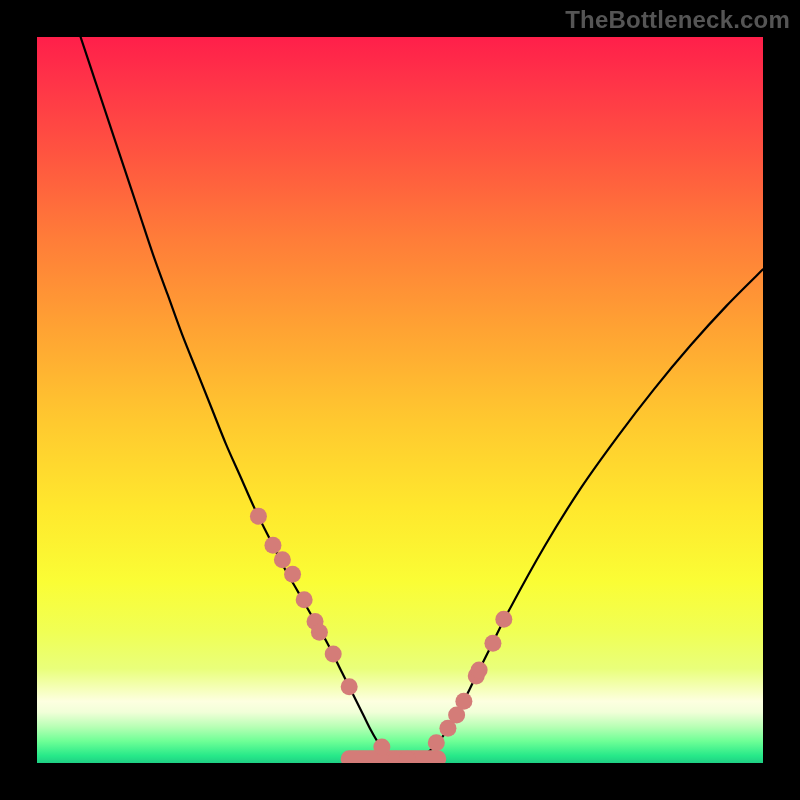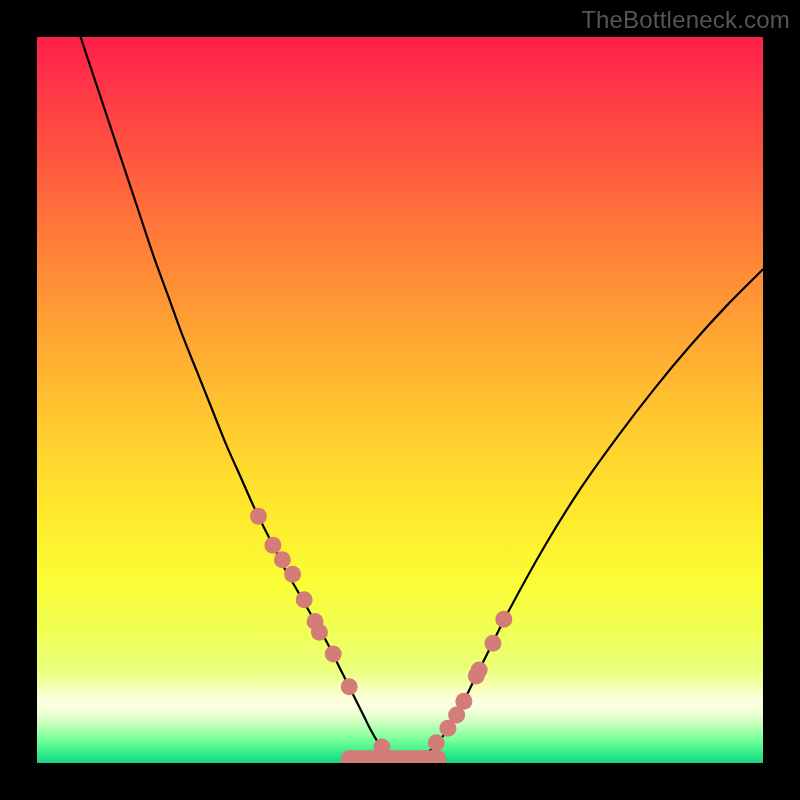--- a/index.html
+++ b/index.html
@@ -46,21 +46,21 @@
       #27e989 99%,
       #1fcf84 100%
     );
   }
   .watermark {
     position: absolute;
     top: 6px;
     right: 10px;
     color: #555555;
     font-size: 24px;
-    font-weight: 400;
+    font-weight: 700;
     letter-spacing: 0.2px;
     user-select: none;
   }
   svg {
     position: absolute;
     inset: 0;
   }
 </style>
 </head>
 <body>

